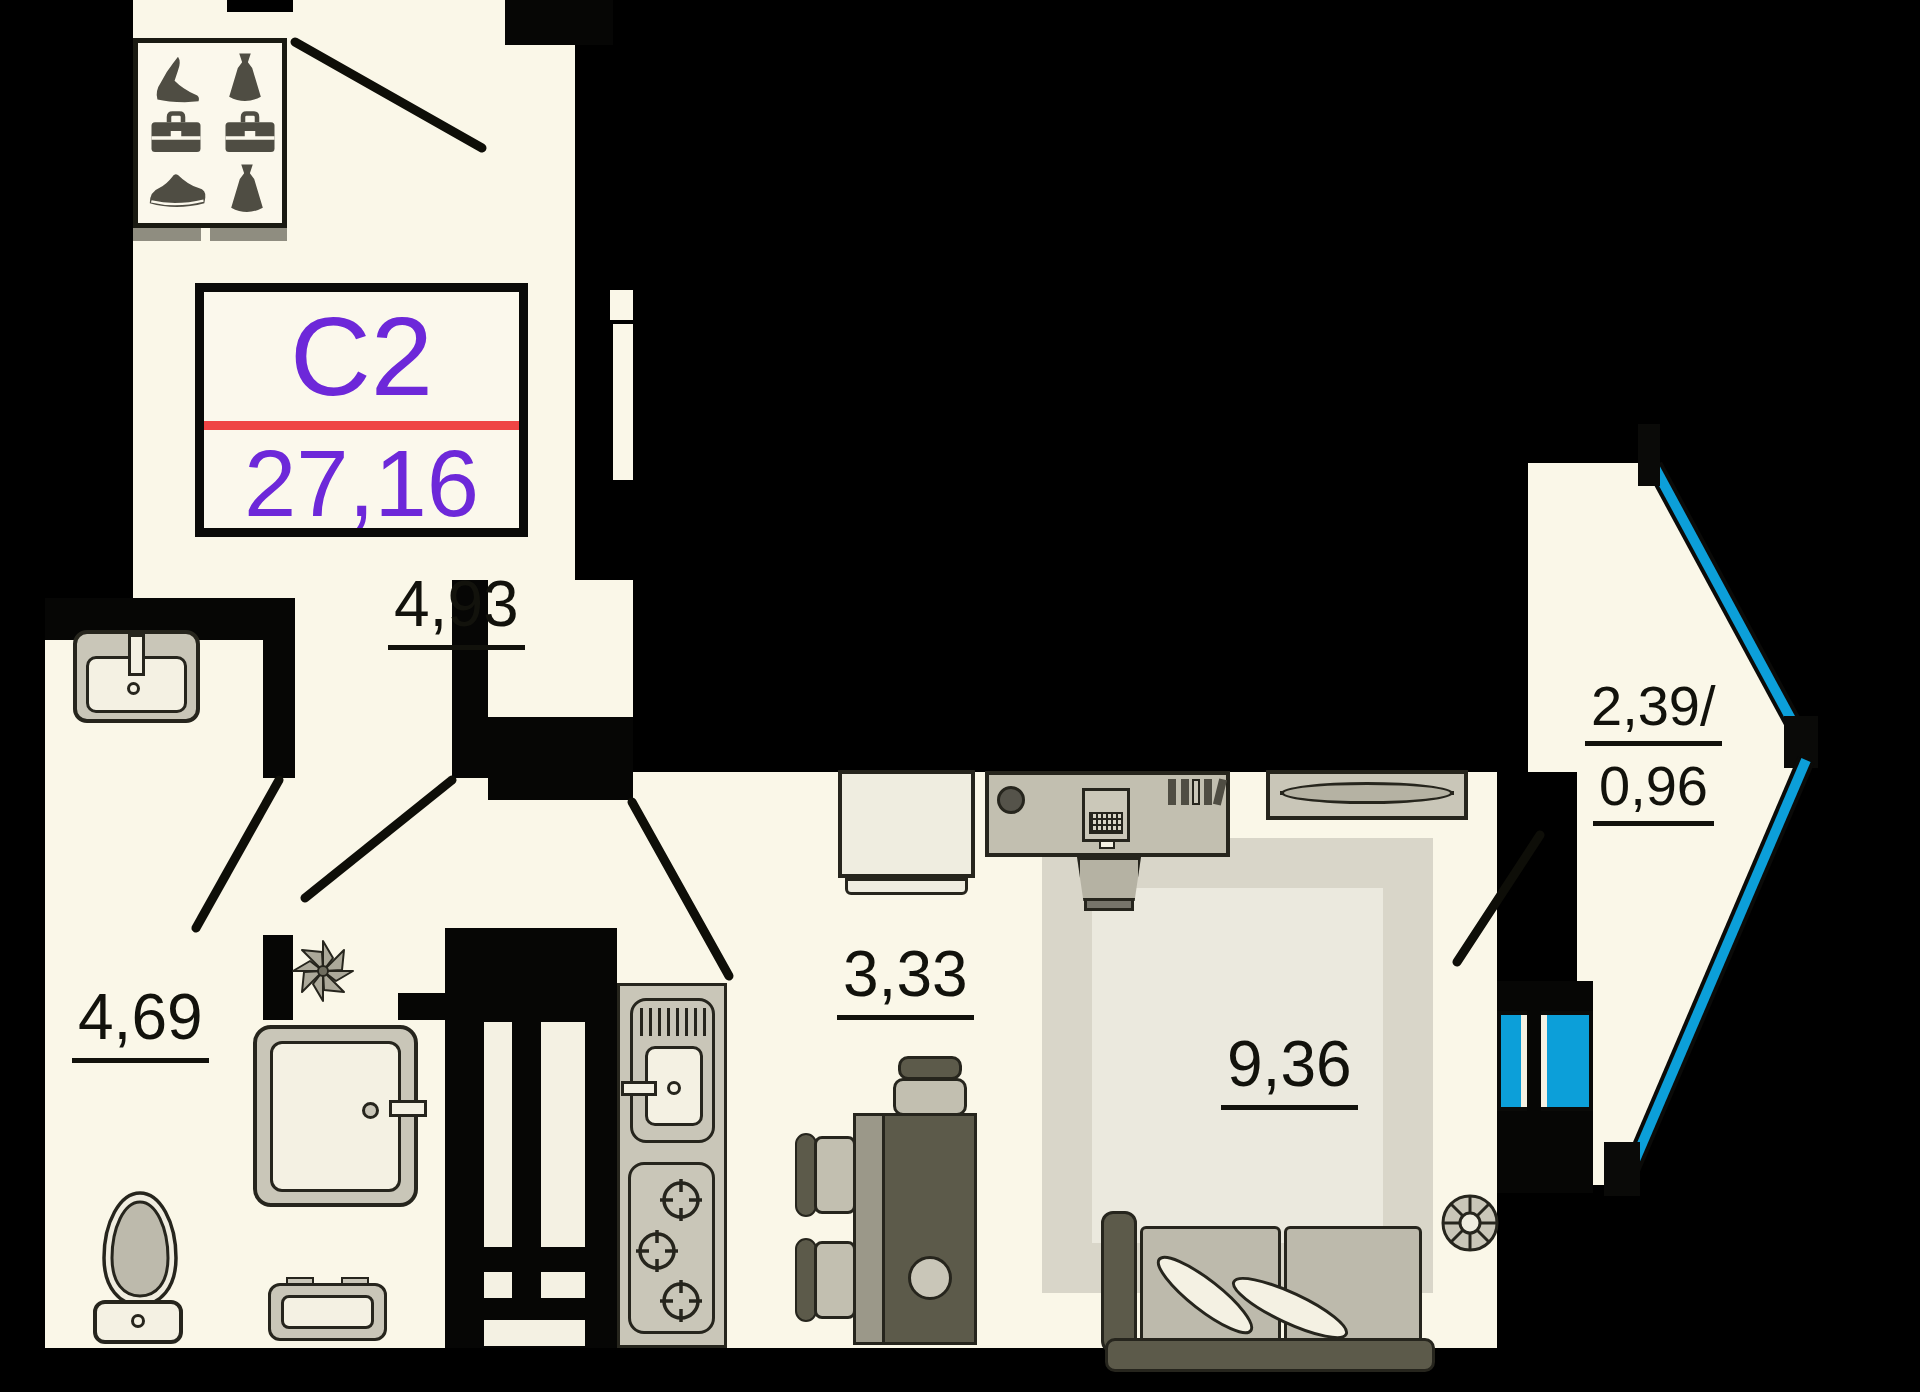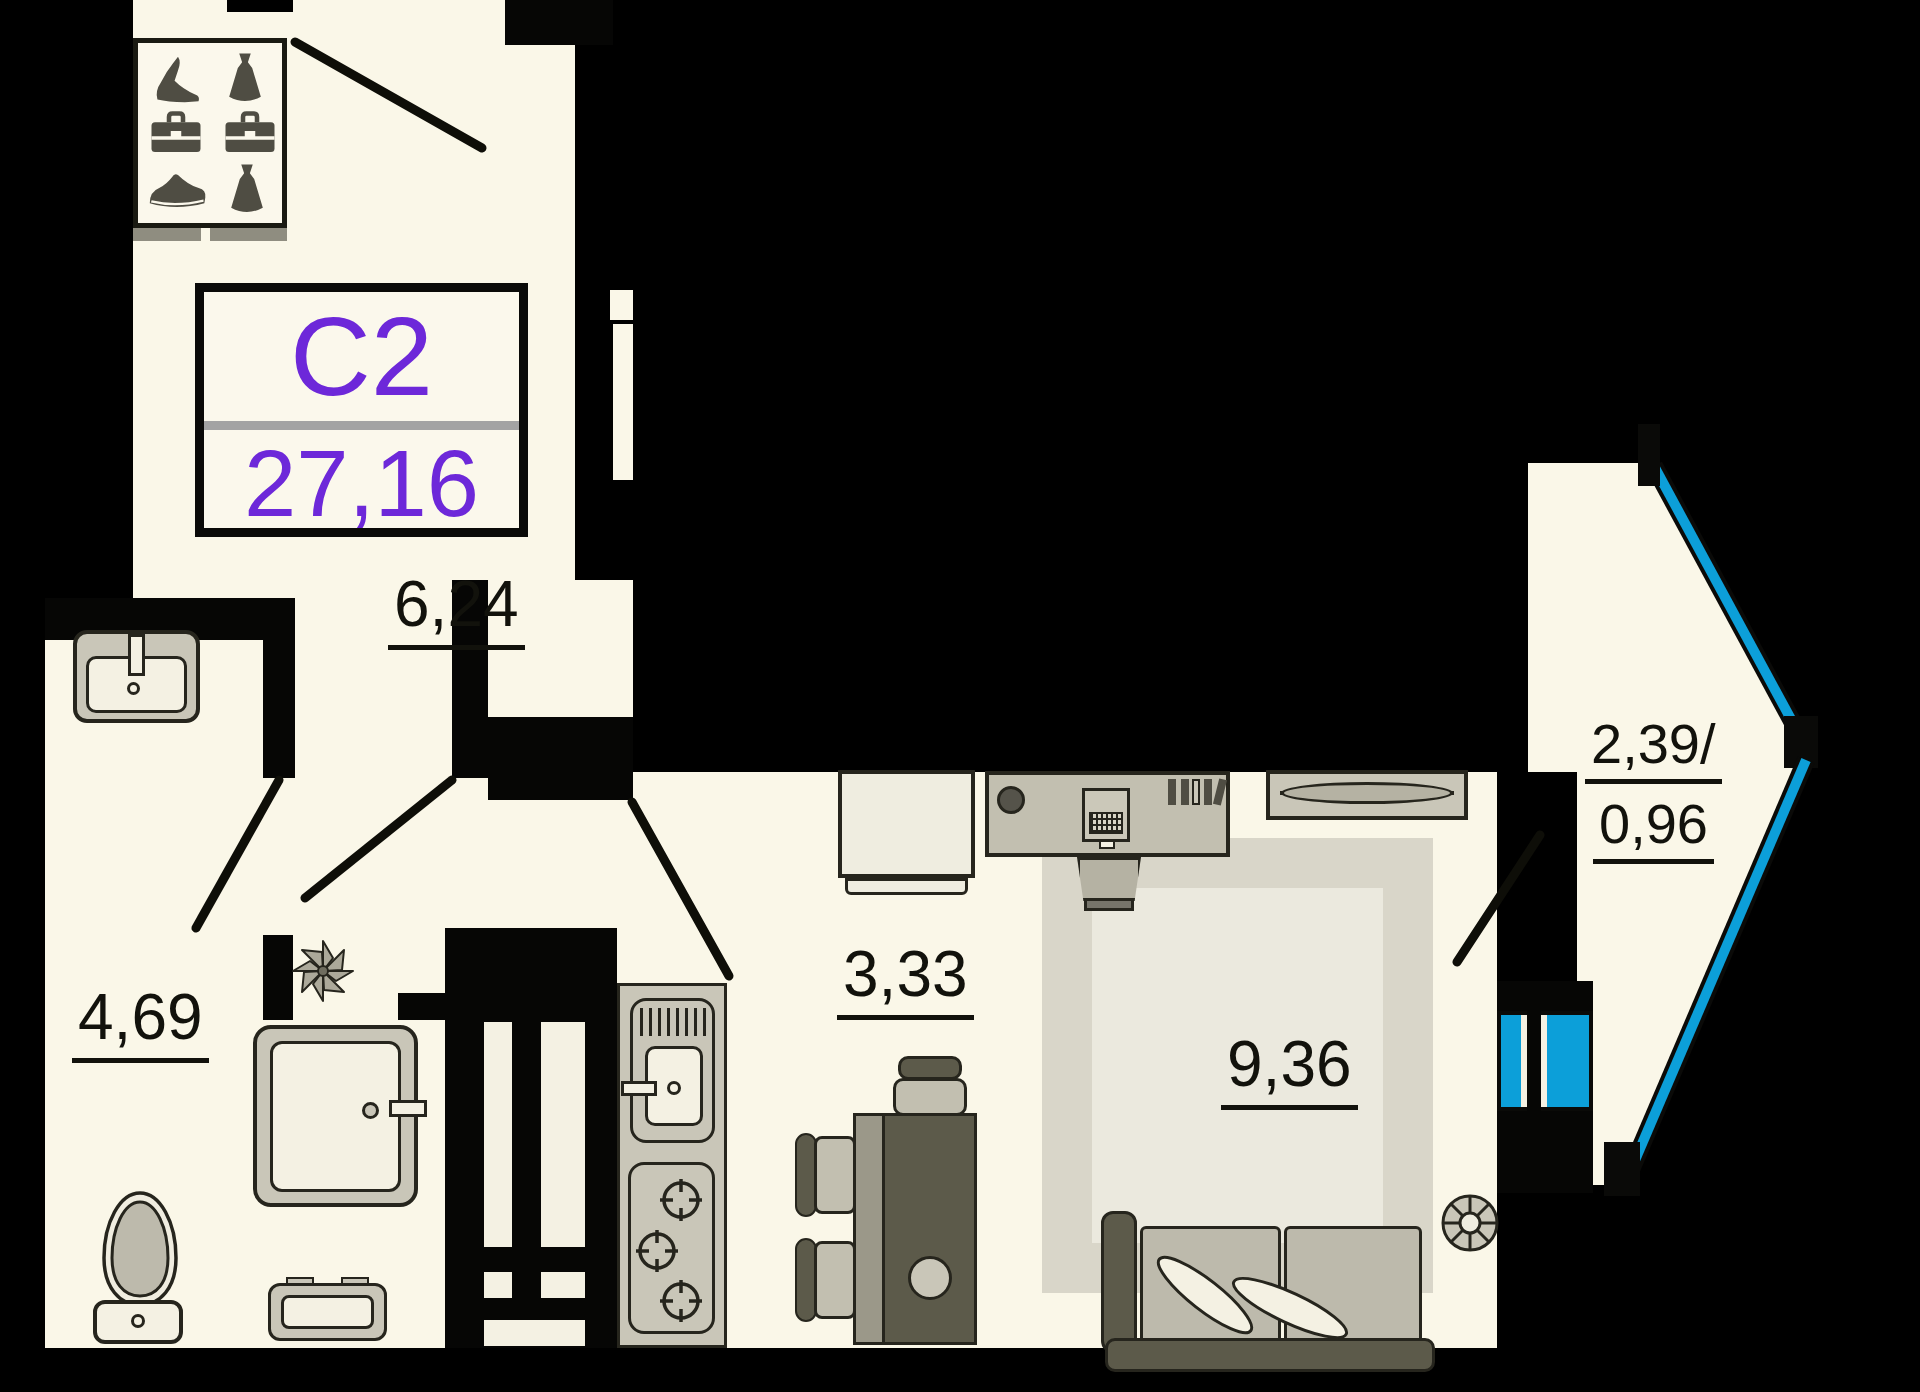--- a/index.html
+++ b/index.html
@@ -9,26 +9,26 @@
   .cream{background:#FAF7E8;}
   .blackw{background:#060605;}
   .gray{background:#C9C6B8;}
   .lite{background:#F4F1E3;}
   .dark{background:#5C5A4A;}
   .mid{background:#C2BFB0;}
   .cushion{background:#BDBAAC;}
   .o3{border:3px solid #26251D;}
   .area{font-weight:500;font-size:64px;line-height:1;color:#12120C;
         border-bottom:5px solid #12120C;padding:0 6px 9px 6px;white-space:nowrap;}
-  .area-sm{font-size:56px;padding-bottom:7px;margin-top:38px;}
+  .area-sm{font-size:56px;padding-bottom:7px;}
   #unit-box{left:195px;top:283px;width:333px;height:254px;border:9px solid #0A0A08;
         background:#FBF8EC;display:flex;flex-direction:column;}
   #unit-box .cell{display:flex;align-items:center;justify-content:center;color:#6d28d9;}
   #unit-box .c1{flex:1.22;font-size:112px;font-weight:500;}
-  #unit-box .c2{flex:1;font-size:94px;font-weight:500;border-top:9px solid #a3a3a3;}
+  #unit-box .c2{flex:1;font-size:94px;font-weight:500;border-top:9px solid #ef4444;}
   .kb{background:
       repeating-linear-gradient(90deg,#26251D 0 2px,rgba(0,0,0,0) 2px 5px),
       repeating-linear-gradient(0deg,#26251D 0 2px,rgba(0,0,0,0) 2px 6px),#D8D5C6;
       border:2px solid #26251D;}
   svg{display:block;}
 </style>
 </head>
 <body>
 
 <div id="plan">
@@ -225,21 +225,21 @@
     <circle cx="31" cy="31" r="10" fill="#EFEDE0" stroke="#26251D" stroke-width="3"></circle>
   </svg>
 
   <div class="abs blackw" style="left:1497px;top:981px;width:96px;height:32px;"></div>
   <div class="abs blackw" style="left:1497px;top:1109px;width:96px;height:84px;"></div>
   <div class="abs" style="left:1497px;top:1011px;width:96px;height:100px;background:#0C9FD9;border:4px solid #0A0A08;"></div>
   <div class="abs lite" style="left:1521px;top:1015px;width:6px;height:92px;"></div>
   <div class="abs blackw" style="left:1527px;top:1011px;width:14px;height:100px;"></div>
   <div class="abs lite" style="left:1541px;top:1015px;width:6px;height:92px;"></div>
 
-  <div class="abs area" style="left:388px;top:572px;">6,24</div>
+  <div class="abs area" style="left:388px;top:572px;">4,93</div>
   <div class="abs area" style="left:72px;top:985px;">4,69</div>
   <div class="abs area" style="left:837px;top:942px;">3,33</div>
   <div class="abs area" style="left:1221px;top:1032px;">9,36</div>
   <div class="abs area area-sm" style="left:1585px;top:678px;">2,39/</div>
   <div class="abs area area-sm" style="left:1593px;top:758px;">0,96</div>
 
   <svg class="abs" style="left:0;top:0;pointer-events:none;" width="1920" height="1392" viewBox="0 0 1920 1392">
     <g stroke="#0E0E08" stroke-width="9" stroke-linecap="round">
       <line x1="295" y1="42" x2="482" y2="148"></line>
       <line x1="279" y1="780" x2="196" y2="928"></line>

